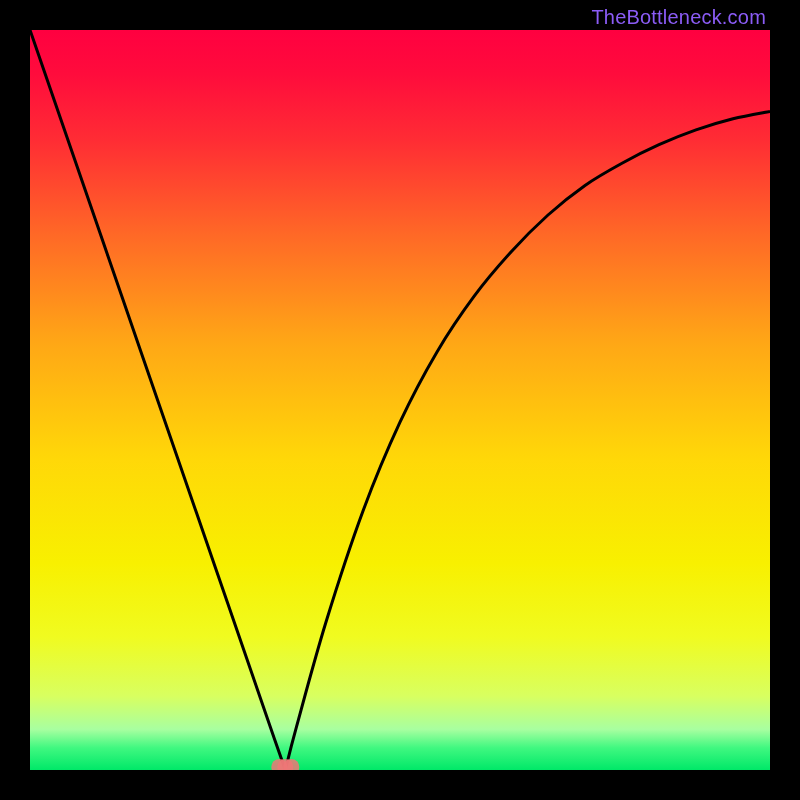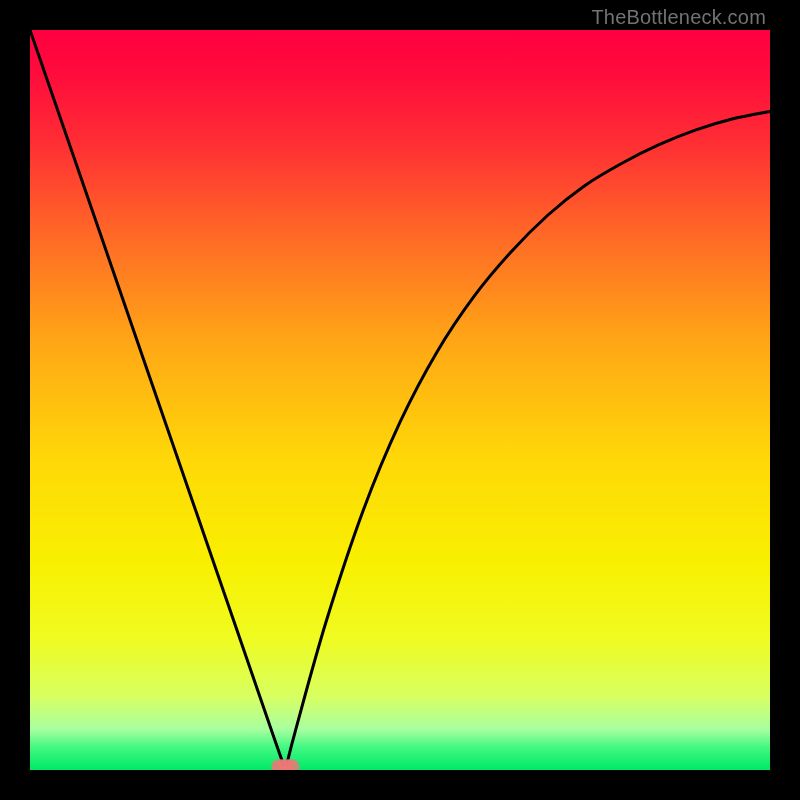--- a/index.html
+++ b/index.html
@@ -23,21 +23,21 @@
     position: absolute;
     left: 30px;
     top: 30px;
     width: 740px;
     height: 740px;
   }
   .attribution {
     position: absolute;
     top: 6px;
     right: 34px;
-    color: #737373;
+    color: #8b5cf6;
     font-size: 20px;
     font-weight: 500;
     letter-spacing: 0.2px;
   }
   svg {
     display: block;
   }
 </style>
 </head>
 <body>

